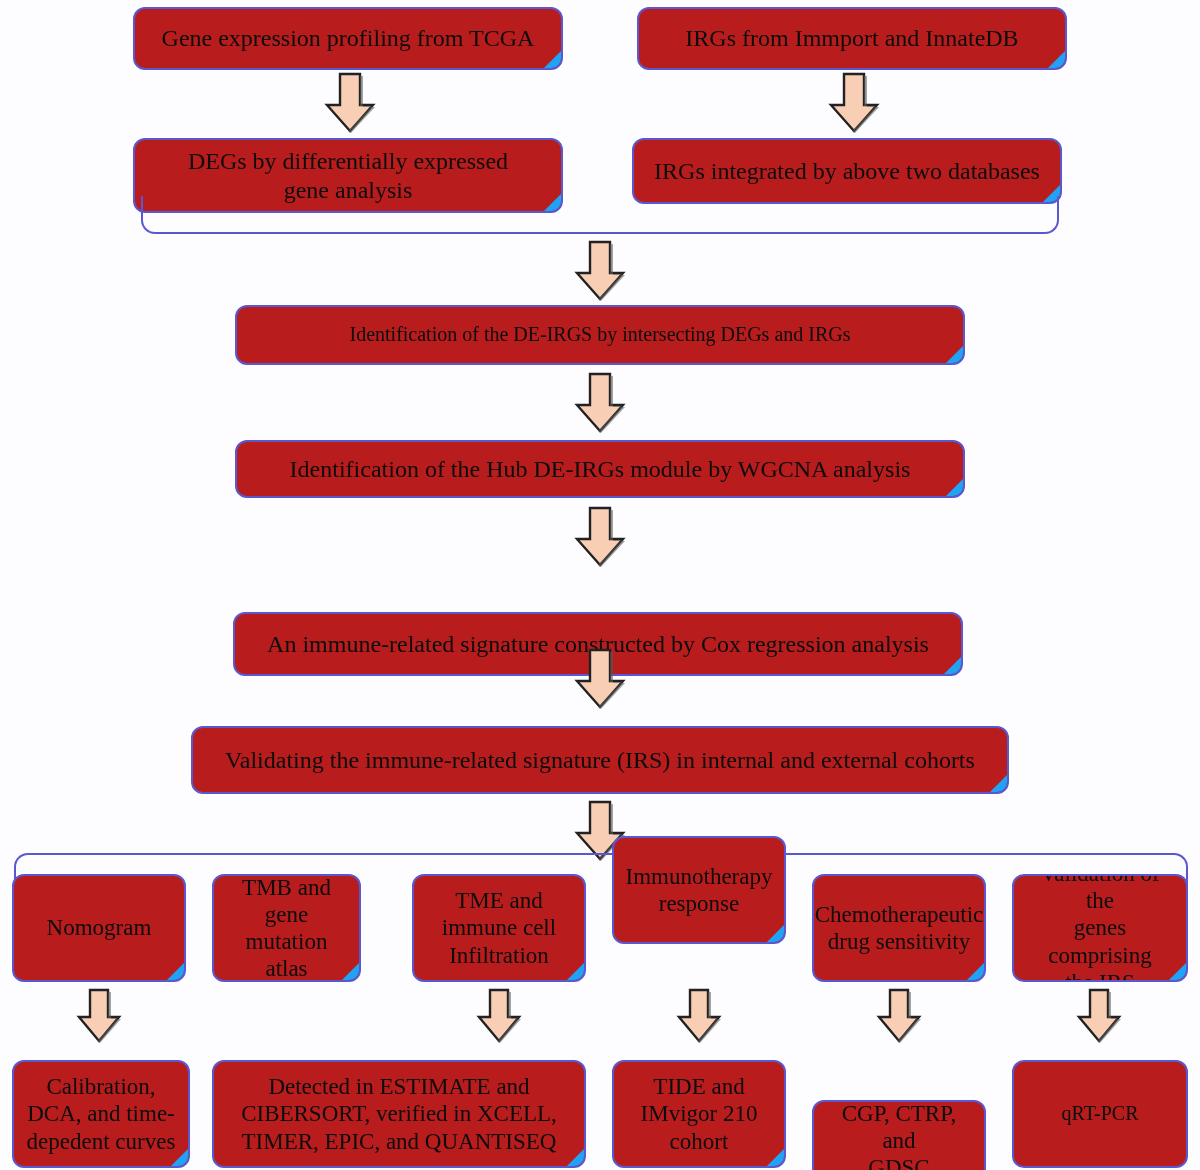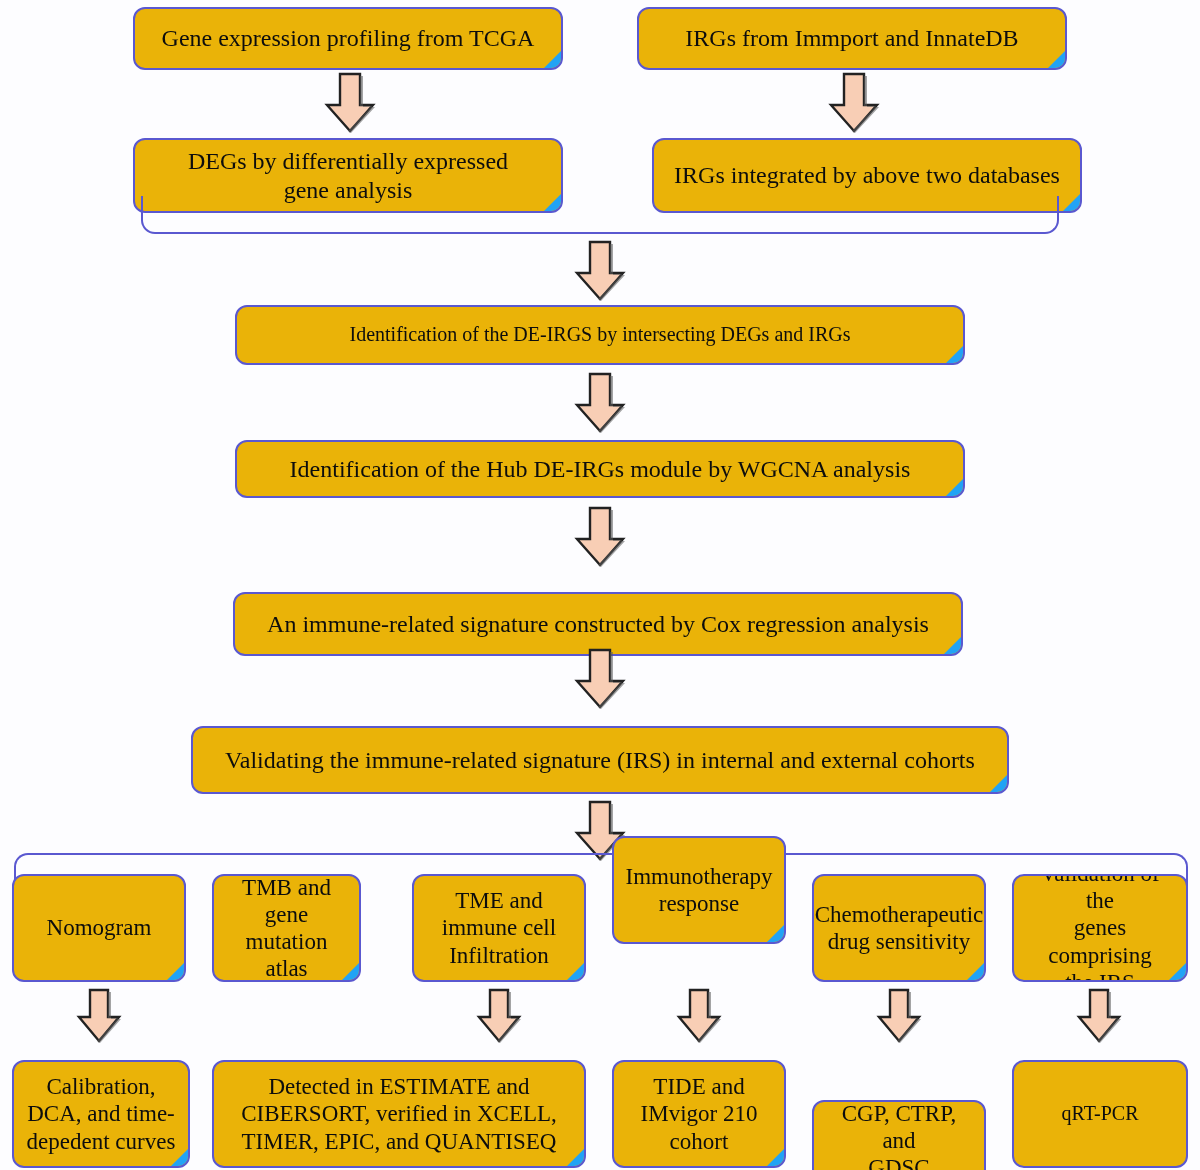--- a/index.html
+++ b/index.html
@@ -15,21 +15,21 @@
     font-family: "Liberation Serif", "DejaVu Serif", serif;
     overflow: hidden;
   }
 
   
   .box {
     position: absolute;
     box-sizing: border-box;
     border: 2.2px solid #5a58d0;
     border-radius: 12px;
-    background: #eab308;
+    background: #b91c1c;
     display: flex;
     align-items: center;
     justify-content: center;
     text-align: center;
     color: #0d0d0d;
     line-height: 1.18;
     overflow: hidden;
   }
   .box .txt {
     display: block;
@@ -99,21 +99,21 @@
       <path d="M20 2 L40 2 L40 33 L53 33 L30 59 L7 33 L20 33 Z" fill="#f8ceb5" stroke="#222222" stroke-width="2.4" stroke-linejoin="miter"></path>
       <path d="M40 4 L43 4 L43 35 L55 35 L31 61 L28 59 L52 34 L40 34 Z" fill="#5b5b5b" opacity="0.55"></path>
     </svg>
   </div>
 
   <div class="box corner" style="left:133px; top:138px; width:430px; height:75px; font-size:24px;">
     <span class="txt">DEGs by differentially expressed
 gene analysis</span>
   </div>
 
-  <div class="box corner" style="left:652px; top:138px; width:430px; height:75px; font-size:24px;">
+  <div class="box corner" style="left:632px; top:138px; width:430px; height:66px; font-size:24px;">
     <span class="txt">IRGs integrated by above two databases</span>
   </div>
 
   <div class="bracket up" style="left:141px; top:196px; width:918px; height:38px;"></div>
 
   <div class="arrow" style="left:570px; top:240px;">
     <svg width="60" height="62" viewBox="0 0 60 62">
       <path d="M20 2 L40 2 L40 33 L53 33 L30 59 L7 33 L20 33 Z" fill="#f8ceb5" stroke="#222222" stroke-width="2.4" stroke-linejoin="miter"></path>
       <path d="M40 4 L43 4 L43 35 L55 35 L31 61 L28 59 L52 34 L40 34 Z" fill="#5b5b5b" opacity="0.55"></path>
     </svg>
@@ -134,21 +134,21 @@
     <span class="txt">Identification of the Hub DE-IRGs module by WGCNA analysis</span>
   </div>
 
   <div class="arrow" style="left:570px; top:506px;">
     <svg width="60" height="62" viewBox="0 0 60 62">
       <path d="M20 2 L40 2 L40 33 L53 33 L30 59 L7 33 L20 33 Z" fill="#f8ceb5" stroke="#222222" stroke-width="2.4" stroke-linejoin="miter"></path>
       <path d="M40 4 L43 4 L43 35 L55 35 L31 61 L28 59 L52 34 L40 34 Z" fill="#5b5b5b" opacity="0.55"></path>
     </svg>
   </div>
 
-  <div class="box corner" style="left:233px; top:592px; width:730px; height:64px; font-size:24px;">
+  <div class="box corner" style="left:233px; top:612px; width:730px; height:64px; font-size:24px;">
     <span class="txt">An immune-related signature constructed  by Cox regression analysis</span>
   </div>
 
   <div class="arrow" style="left:570px; top:648px;">
     <svg width="60" height="62" viewBox="0 0 60 62">
       <path d="M20 2 L40 2 L40 33 L53 33 L30 59 L7 33 L20 33 Z" fill="#f8ceb5" stroke="#222222" stroke-width="2.4" stroke-linejoin="miter"></path>
       <path d="M40 4 L43 4 L43 35 L55 35 L31 61 L28 59 L52 34 L40 34 Z" fill="#5b5b5b" opacity="0.55"></path>
     </svg>
   </div>
 

